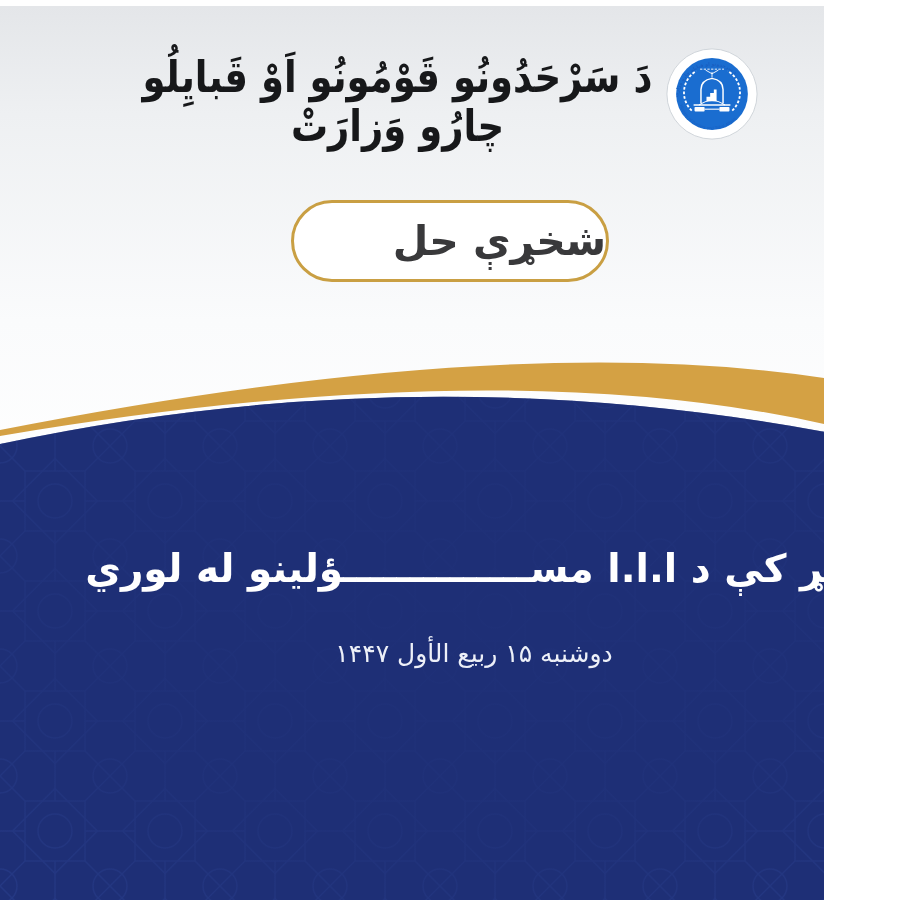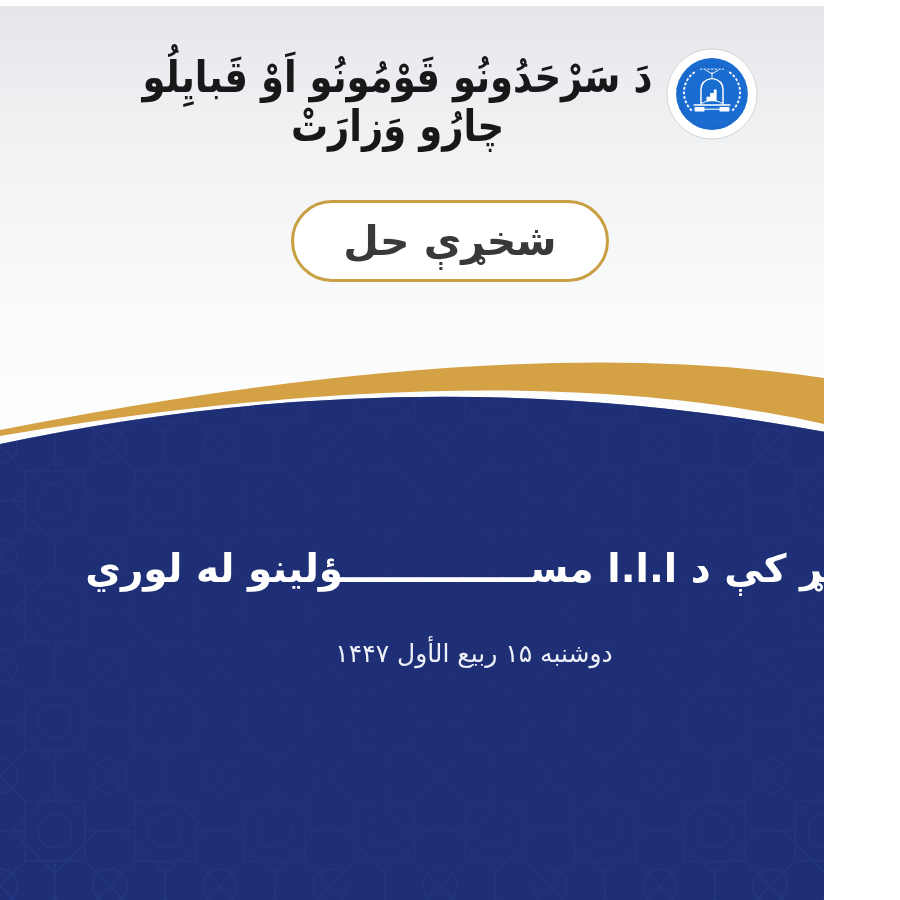--- a/index.html
+++ b/index.html
@@ -17,21 +17,21 @@
     font-size:37px;font-weight:bold;color:#17181a;
     transform:scaleY(1.18);line-height:1.1;letter-spacing:-1px;
   }
   
   .logo{position:absolute;top:42px;left:666px;width:92px;height:92px;}
   .logo svg{width:100%;height:100%;display:block;}
   
   .badge{
     position:absolute;top:194px;left:291px;width:318px;height:82px;
     background:#ffffff;border:3px solid #c99f43;border-radius:46px;
-    display:flex;align-items:center;justify-content:center;box-sizing:border-box;
+    display:flex;align-items:center;justify-content:flex-end;box-sizing:border-box;
   }
   .badge-label{direction:rtl;font-size:41px;font-weight:bold;color:#39393b;}
   
   .curves{position:absolute;left:0;top:0;width:900px;height:900px;pointer-events:none;}
   
   .content{
     position:absolute;top:536px;left:0;width:900px;
     direction:rtl;text-align:center;color:#ffffff;padding-left:24px;
   }
   .headline-1{font-size:39px;font-weight:bold;line-height:1.4;}

